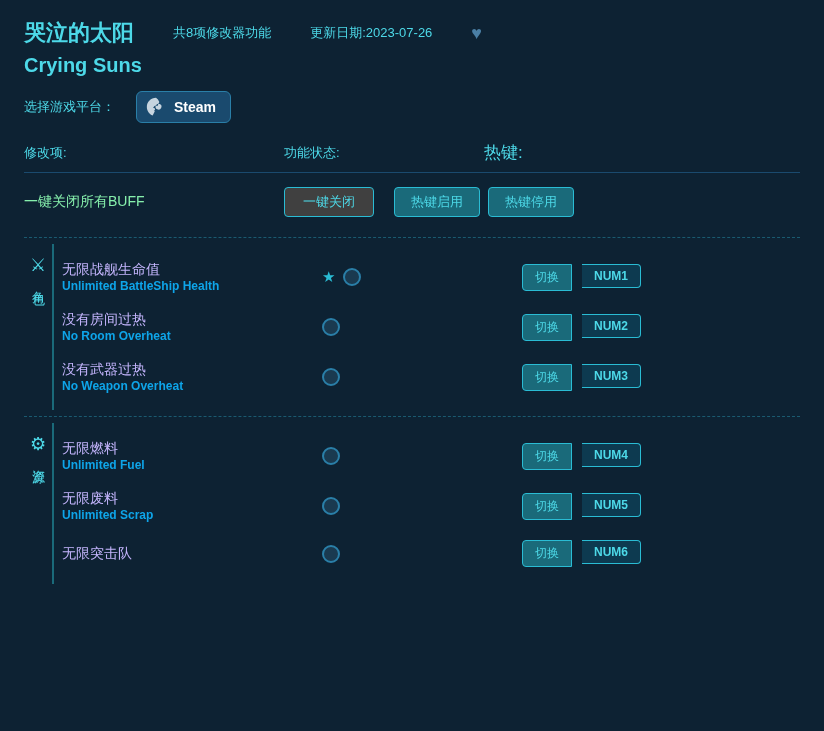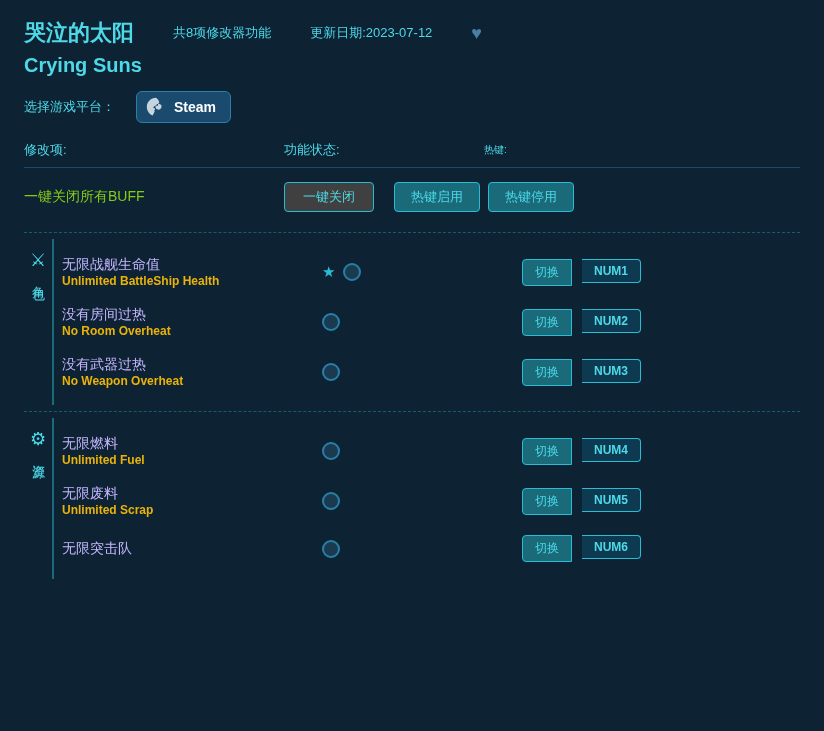--- a/index.html
+++ b/index.html
@@ -79,30 +79,30 @@
     
     .col-headers {
       display: flex;
       align-items: center;
       padding: 0 0 8px 0;
       border-bottom: 1px solid #1a4a6e;
       margin-bottom: 6px;
     }
     .col-mod { width: 260px; font-size: 13px; color: #4dd9e8; }
     .col-status { width: 200px; font-size: 13px; color: #4dd9e8; }
-    .col-hotkey { flex: 1; font-size: 10px; color: #4dd9e8; }
+    .col-hotkey { flex: 1; font-size: 17px; color: #4dd9e8; }
 
     
     .one-click-row {
       display: flex;
       align-items: center;
       padding: 8px 0 14px 0;
       margin-bottom: 4px;
     }
-    .one-click-label { width: 260px; font-size: 14px; color: #84cc16; }
+    .one-click-label { width: 260px; font-size: 14px; color: #86efac; }
     .one-click-btn {
       background-color: #404040;
       border: 1.5px solid #2abcd4;
       border-radius: 4px;
       padding: 5px 18px;
       color: #4dd9e8;
       font-size: 13px;
       cursor: pointer;
       margin-right: 20px;
     }
@@ -164,21 +164,21 @@
     .mod-name-block {
       width: 260px;
     }
     .mod-name-cn {
       font-size: 14px;
       color: #c4b5fd;
       display: block;
     }
     .mod-name-en {
       font-size: 12px;
-      color: #eab308;
+      color: #0ea5e9;
       display: block;
       font-weight: bold;
     }
     .mod-toggle-area {
       width: 200px;
       display: flex;
       align-items: center;
       gap: 8px;
     }
     .star-icon {
@@ -224,21 +224,21 @@
     }
   </style>
 </head>
 <body>
 
 <div class="page-container">
 
   <div class="header-row">
     <span class="game-title-cn">哭泣的太阳</span>
     <span class="header-meta">共8项修改器功能</span>
-    <span class="header-date">更新日期:2023-07-12</span>
+    <span class="header-date">更新日期:2023-07-26</span>
     <span class="heart-icon">♥</span>
   </div>
   <div class="game-title-en">Crying Suns</div>
 
   <div class="platform-row">
     <span class="platform-label">选择游戏平台：</span>
     <button class="steam-btn">
       <svg class="steam-logo" viewBox="0 0 24 24" xmlns="http://www.w3.org/2000/svg">
         <path class="steam-svg" d="M12 2C6.48 2 2 6.48 2 12c0 4.24 2.65 7.86 6.39 9.29l2.3-4.73a3.18 3.18 0 0 1-1.44-4.25 3.18 3.18 0 0 1 4.28-1.42l2.1-4.32A10 10 0 0 0 12 2zm4.16 6.84a3.18 3.18 0 0 1 1.44 4.25 3.18 3.18 0 0 1-4.28 1.42 3.18 3.18 0 0 1-1.44-4.25 3.18 3.18 0 0 1 4.28-1.42zM9.5 13a1.5 1.5 0 1 0 0 3 1.5 1.5 0 0 0 0-3z"></path>
       </svg>

